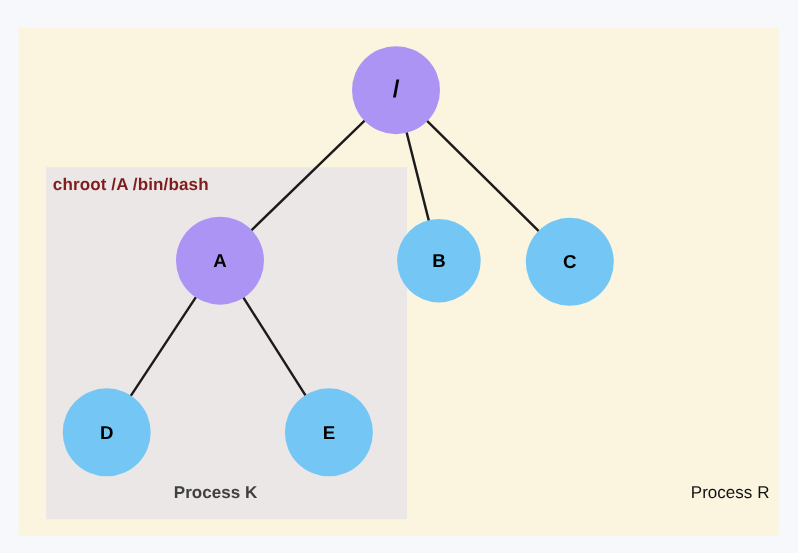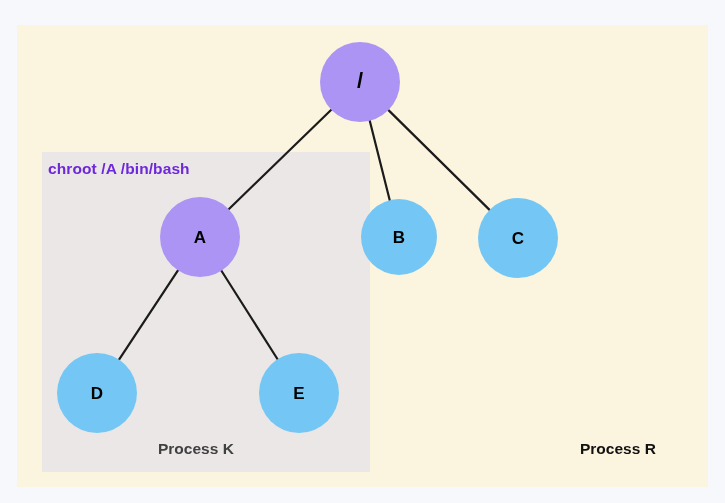--- a/index.html
+++ b/index.html
@@ -37,39 +37,39 @@
     width: 328px;   
     height: 320px;  
     background: #ece7e7;
   }
   #jail-label {
     position: absolute;
     left: 48px;
     top: 160px;
     font-size: 15.5px;
     font-weight: bold;
-    color: #6d28d9;
+    color: #7f1d1d;
     letter-spacing: 0.1px;
     white-space: nowrap;
   }
   #process-k-label {
     position: absolute;
     left: 158px;
     top: 440px;
     font-size: 15.5px;
     font-weight: bold;
     color: #404040;
     white-space: nowrap;
   }
   #process-r-label {
     position: absolute;
-    left: 580px;
+    left: 628px;
     top: 440px;
     font-size: 15.5px;
-    font-weight: bold;
+    font-weight: normal;
     color: #111111;
     white-space: nowrap;
   }
   
   #edges {
     position: absolute;
     left: 0;
     top: 0;
     width: 725px;
     height: 503px;

